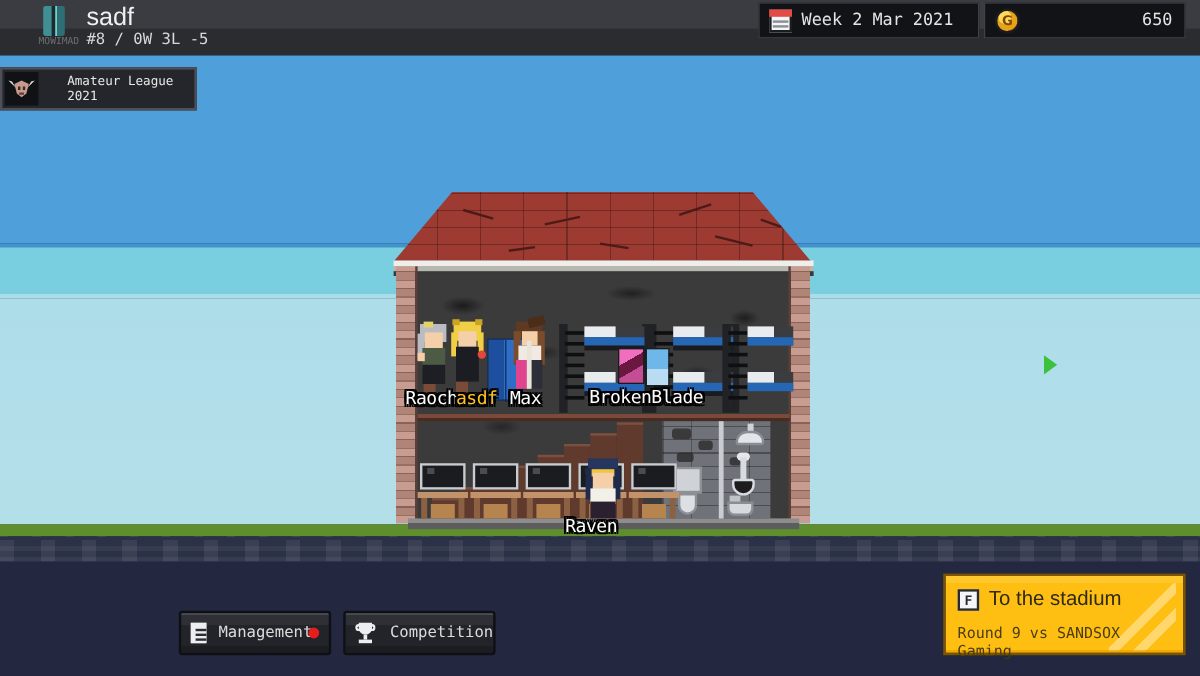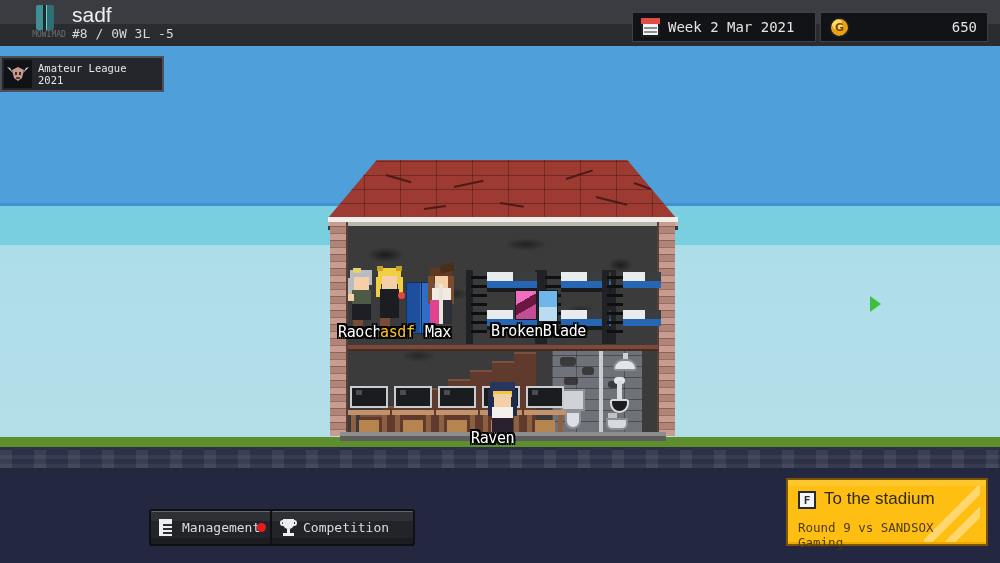--- a/index.html
+++ b/index.html
@@ -151,23 +151,23 @@
   .logo-sub{ position:absolute; left:0; top:27px; width:46px; text-align:center;
      color:#6d6f74; font-size:8px; letter-spacing:0px; font-family:"DejaVu Sans Mono",monospace; }
   #teamname{ position:absolute; left:72px; top:3px; color:#f0f0f0; font-size:21px;
      font-family:"Liberation Sans", sans-serif; }
   #teamrec{ position:absolute; left:72px; top:26px; color:#d8d8d8; font-size:13px; }
 
   #leaguebox{ position:absolute; left:0; top:56px; width:164px; height:36px;
      background:#24262b; border:2px solid #4d5058; display:flex; align-items:center; }
   .league-emb{ width:28px; height:28px; margin-left:2px; background:#111216;
      position:relative; flex:0 0 auto; }
-  .league-txt{ margin-left:6px; color:#e6e6e6; font-size:10.5px; line-height:12px; }
-
-  .hdr-chip{ position:absolute; top:12px; height:30px; background:#121317;
+  .league-txt{ margin-left:24px; color:#e6e6e6; font-size:10.5px; line-height:12px; }
+
+  .hdr-chip{ position:absolute; top:2px; height:30px; background:#121317;
      border:1px solid #3e4147; display:flex; align-items:center; }
   #datechip{ left:632px; width:184px; padding-left:8px; }
   #coinchip{ left:820px; width:168px; padding-left:8px; }
   .chip-txt{ color:#e4e4e4; font-size:14px; margin-left:8px; }
   #coinval{ color:#e4e4e4; font-size:14px; margin-left:auto; margin-right:10px; }
 
   .cal-icon{ width:19px; height:19px; background:#f4f5f7; border:2px solid #1b1c1f; position:relative; }
   .cal-icon:before{ content:""; position:absolute; left:-2px; top:-2px; width:19px; height:6px; background:#e24b46; }
   .cal-icon:after{ content:""; position:absolute; left:1px; top:7px; width:13px; height:2px;
      background:#8a8d92; box-shadow:0 4px 0 #8a8d92; }
@@ -525,21 +525,21 @@
 
 
   <div class="navbtn" style="left:149px; width:127px;">
     <span class="ico">
         <span class="ic-doc" style="display:block;width:13px;height:17px;"></span>
       </span>
     <span class="lbl">Management</span>
     <span class="dot" style="right:8px;"></span>
   </div>
 
-  <div class="navbtn" style="left:270px; width:145px;">
+  <div class="navbtn" style="left:286px; width:127px;justify-content:space-between;">
     <span class="ico">
         <span class="ic-trophy" style="display:block;width:17px;height:17px;">
           <span class="hl"></span>
           <span class="hr"></span>
           <span class="cup"></span>
           <span class="stem"></span>
           <span class="base"></span>
         </span>
       </span>
     <span class="lbl">Competition</span>

